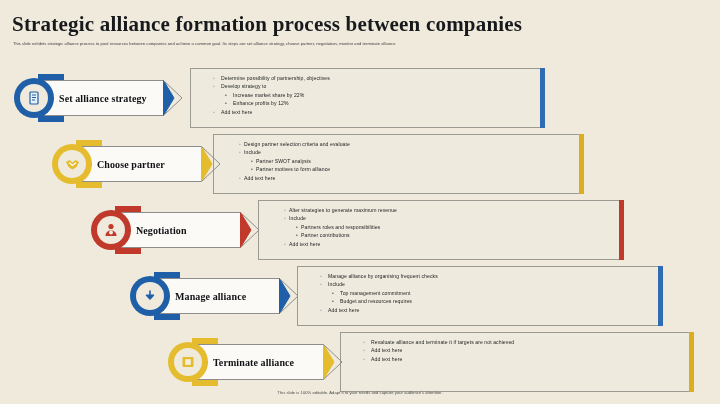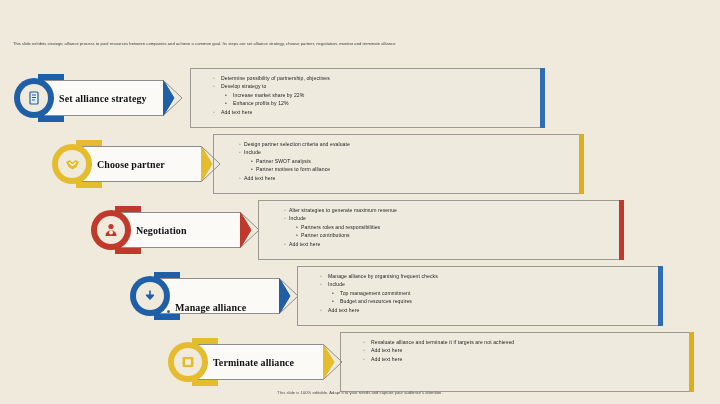--- a/index.html
+++ b/index.html
@@ -94,20 +94,21 @@
     flex:0 0 auto;width:8px;color:#4d4d4d;font-size:5px;line-height:8.4px;
   }
   .bl.sub{padding-left:12px;}
   .bl.sub .mk{color:#4d4d4d;}
 </style>
 </head>
 <body>
 
 <div class="slide">
 
+  <div class="title">Strategic alliance formation process between companies</div>
   <div class="subtitle">This slide exhibits strategic alliance process to pool resources between companies and achieve a common goal. Its steps are set alliance strategy, choose partner, negotiation, monitor and terminate alliance</div>
 
   <div id="rows">
       <div class="row" style="left: 14px; top: 68px; width: 531px;">
         <div class="panel" style="left: 176px; width: 355px;">
           <div class="edge" style="background: rgb(47, 108, 179);"></div>
           <div class="blist">
             <div class="bl">
               <span class="mk">◦</span>
               <span>Determine possibility of partnership, objectives</span>
@@ -268,21 +269,21 @@
               <span class="mk">•</span>
               <span>Budget and resources requires</span>
             </div>
             <div class="bl">
               <span class="mk">◦</span>
               <span>Add text here</span>
             </div>
           </div>
         </div>
         <div class="sq" style="background: rgb(31, 95, 168);"></div>
-        <div class="plate" style="left: 30px; width: 120px; align-items: flex-end;">
+        <div class="plate" style="left: 30px; width: 120px;">
           <span class="dot"></span>
           <span class="ptxt">Manage alliance</span>
         </div>
         <div class="arrow" style="left: 149px;">
           <svg width="20" height="36" viewBox="0 0 20 36">
             <path d="M0.5 0.5 L11 18 L0.5 35.5 Z" fill="#1f5fa8" stroke="#1f5fa8" stroke-width="1"></path>
             <path d="M0.5 0.5 L19 18 L0.5 35.5" fill="none" stroke="#8d8d8d" stroke-width="1"></path>
             <path d="M0.5 0.5 L19 18 L0.5 35.5 Z" fill="none"></path>
           </svg>
         </div>

